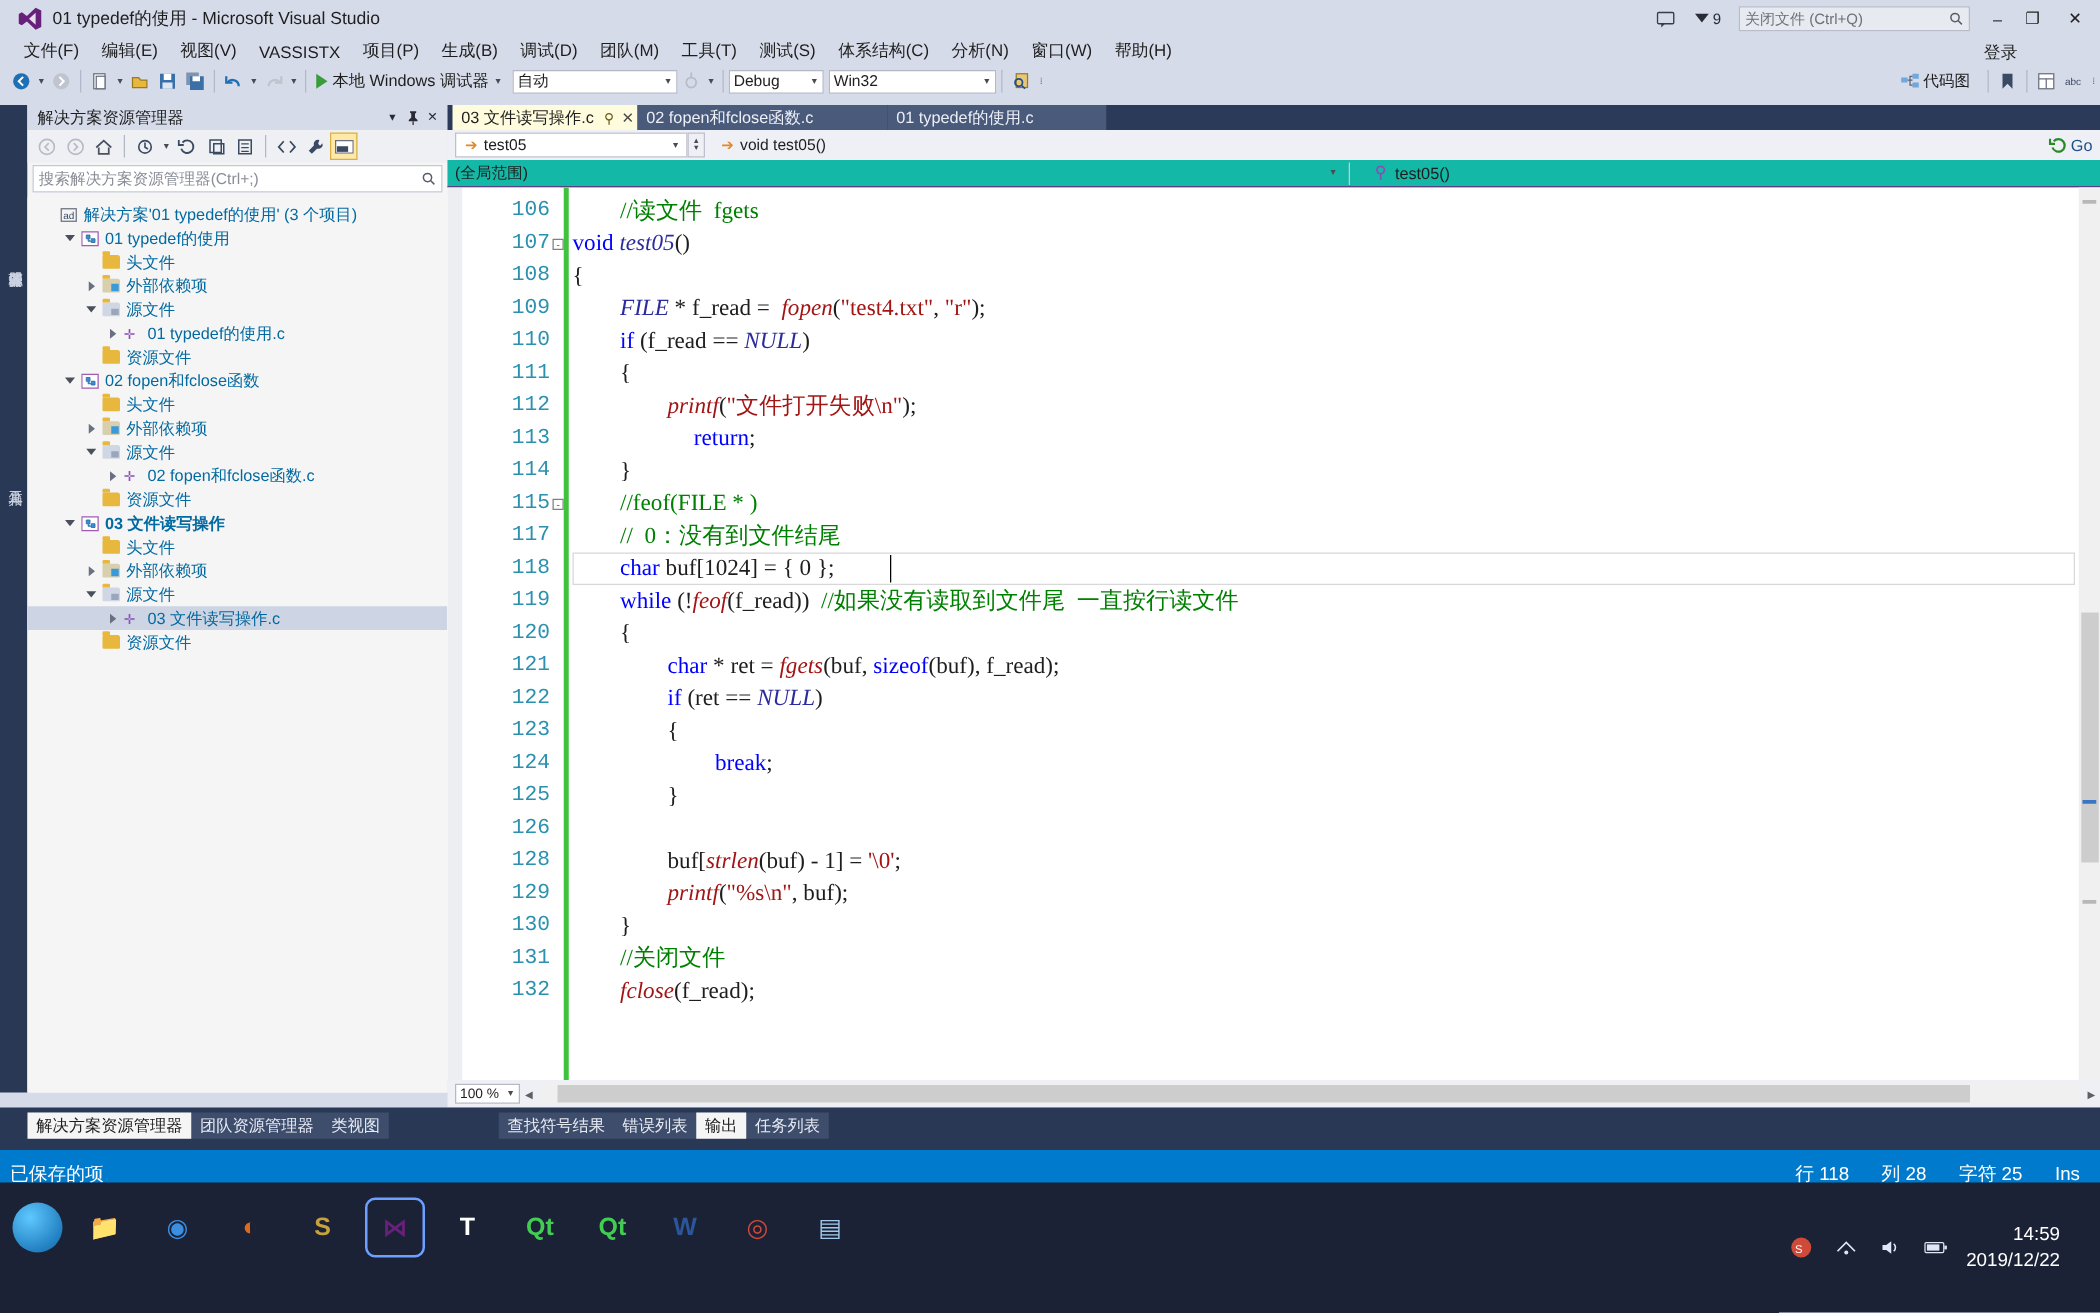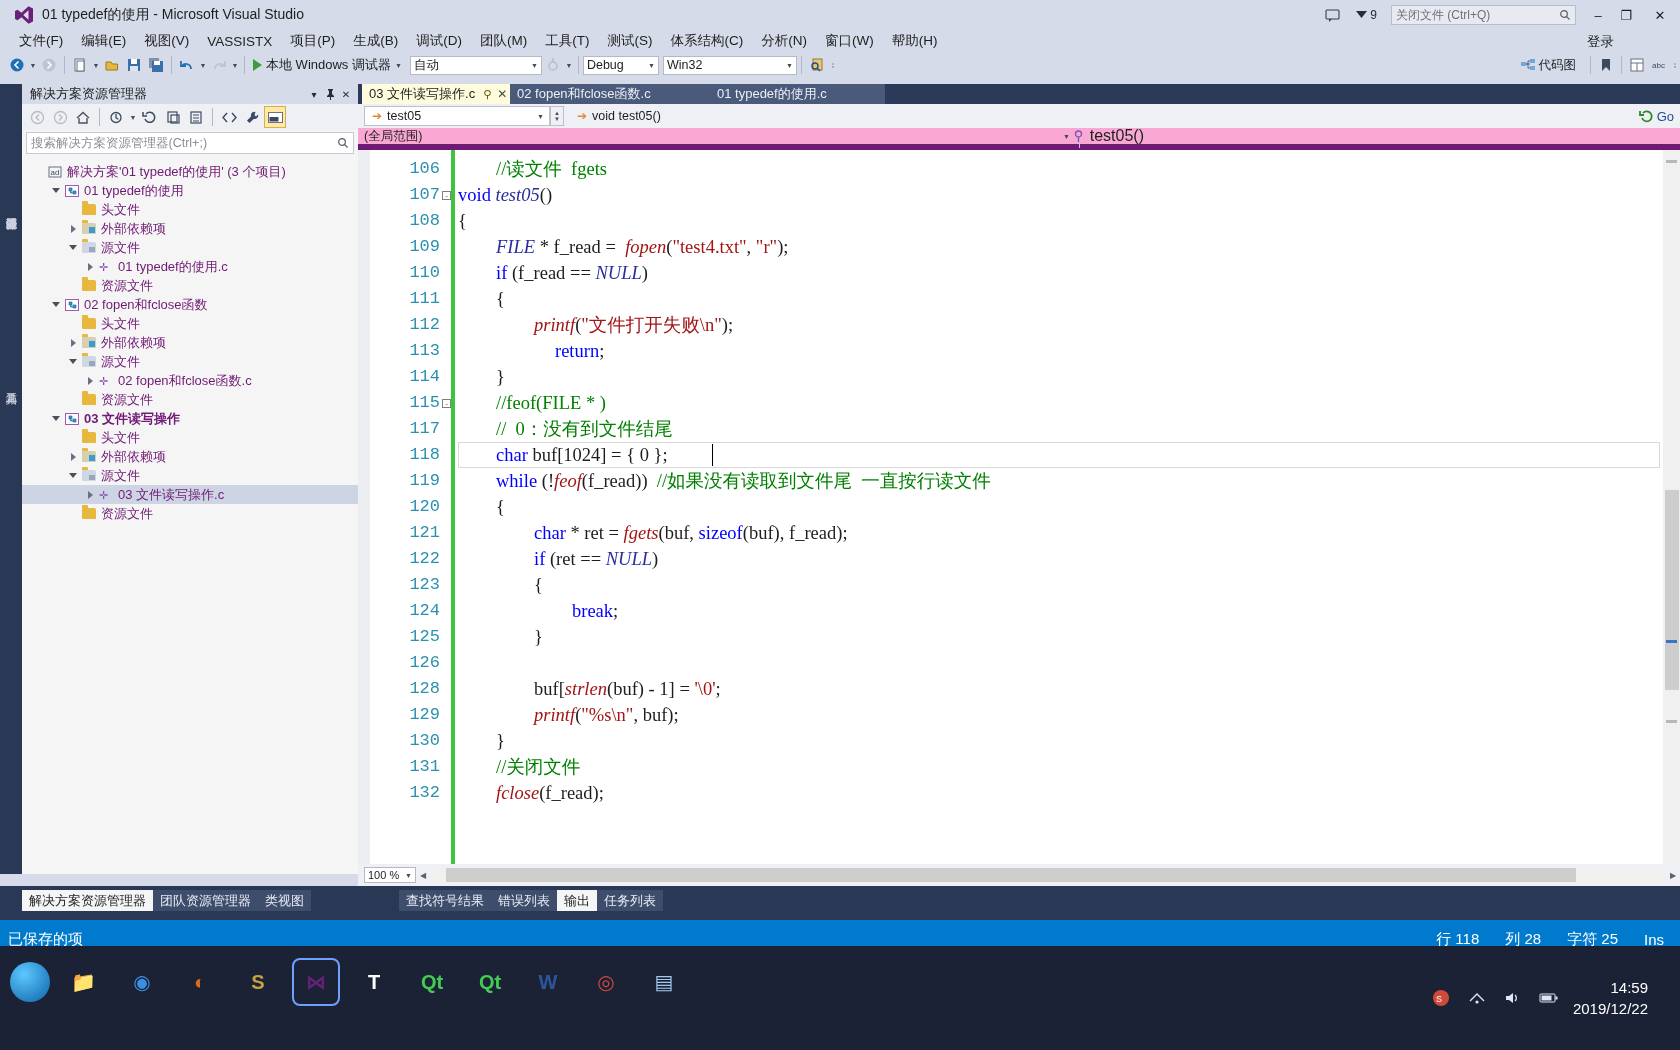--- a/index.html
+++ b/index.html
@@ -55,21 +55,21 @@
   .se-head{height:20px;background:#d6dbe9;display:flex;align-items:center;padding:0 4px 0 8px;box-sizing:border-box;}
   .se-title{flex:1;font-size:13px;color:#1e1e1e;white-space:nowrap;}
   .se-hbtn{width:16px;height:18px;display:flex;align-items:center;justify-content:center;font-size:10px;color:#2b2b38;}
   .se-toolbar{height:26px;background:#eff0f4;display:flex;align-items:center;padding-left:4px;gap:1px;}
   .sbtn{width:22px;height:22px;display:flex;align-items:center;justify-content:center;color:#5a6274;}
   .sbtn.active{background:#ffe9a8;border:1px solid #d6b14a;box-sizing:border-box;}
   .se-search{height:22px;background:#ffffff;border:1px solid #c6c9d3;margin:2px 4px 2px 4px;
              display:flex;align-items:center;padding:0 4px;box-sizing:border-box;}
   .se-search span{flex:1;font-size:12.5px;color:#8a8d96;}
   .se-tree{position:absolute;left:0;right:0;top:74px;bottom:0;background:#f5f5f5;overflow:hidden;padding-top:4px;}
-  .row{height:19px;display:flex;align-items:center;white-space:nowrap;font-size:13px;color:#701a75;}
+  .row{height:19px;display:flex;align-items:center;white-space:nowrap;font-size:13px;color:#0369a1;}
   .row.sel{background:#cdd4e3;}
   .row .tw{width:14px;display:flex;align-items:center;justify-content:center;}
   .tri{width:0;height:0;}
   .tri.closed{border-left:5px solid #6a7080;border-top:4px solid transparent;border-bottom:4px solid transparent;}
   .tri.open{border-top:5px solid #4a4f5c;border-left:4px solid transparent;border-right:4px solid transparent;}
   .ico{width:18px;height:16px;display:flex;align-items:center;justify-content:center;margin-right:3px;}
   .row .lbl{padding-right:6px;}
   .row.bold .lbl{font-weight:bold;}
 
   
@@ -92,26 +92,26 @@
   
   .navbar{position:absolute;left:358px;top:104px;width:1322px;height:24px;background:#eef0f5;
           display:flex;align-items:center;}
   .navcombo{height:20px;background:#ffffff;border:1px solid #bcc0cc;display:flex;align-items:center;
             box-sizing:border-box;padding:0 2px;}
   .arrowg{color:#e08a2e;font-size:12px;padding:0 5px;}
   .spin{width:14px;height:20px;background:#eef0f5;border:1px solid #bcc0cc;display:flex;flex-direction:column;
         box-sizing:border-box;align-items:center;justify-content:center;}
   .spin i{font-style:normal;font-size:6px;line-height:6px;color:#4a4a55;}
 
-  .navbar2{position:absolute;left:358px;top:128px;width:1322px;height:22px;background:#f9a8d4;
-           display:flex;align-items:center;border-bottom:6px solid #701a75;box-sizing:border-box;}
+  .navbar2{position:absolute;left:358px;top:128px;width:1322px;height:22px;background:#14b8a6;
+           display:flex;align-items:center;border-bottom:1px solid #701a75;box-sizing:border-box;}
   .nb2l{position:absolute;left:6px;font-size:12.5px;color:#1e1e1e;}
   .nb2ca{position:absolute;right:610px;font-size:7px;color:#4a4a55;}
   .nb2div{position:absolute;right:600px;top:2px;width:1px;height:18px;background:#c7cad4;}
-  .nb2r{position:absolute;right:536px;font-size:16px;color:#1e1e1e;display:flex;align-items:center;gap:5px;}
+  .nb2r{position:absolute;right:520px;font-size:13px;color:#1e1e1e;display:flex;align-items:center;gap:5px;}
 
   
   .code{position:absolute;left:358px;top:150px;width:1322px;height:714px;background:#ffffff;overflow:hidden;}
   .indmargin{position:absolute;left:0;top:0;width:12px;height:714px;background:#eceef2;}
   .gutter{position:absolute;left:12px;top:0;width:78px;height:714px;background:#ffffff;}
   .foldcol{position:absolute;left:82px;top:0;width:18px;height:714px;}
   .changebar{position:absolute;left:93px;top:0;width:4px;height:714px;background:#3fc23f;}
   .lines{position:absolute;left:0;top:6px;right:0;}
   .ln{height:26px;line-height:26px;position:relative;}
   .num{position:absolute;left:12px;width:70px;text-align:right;

